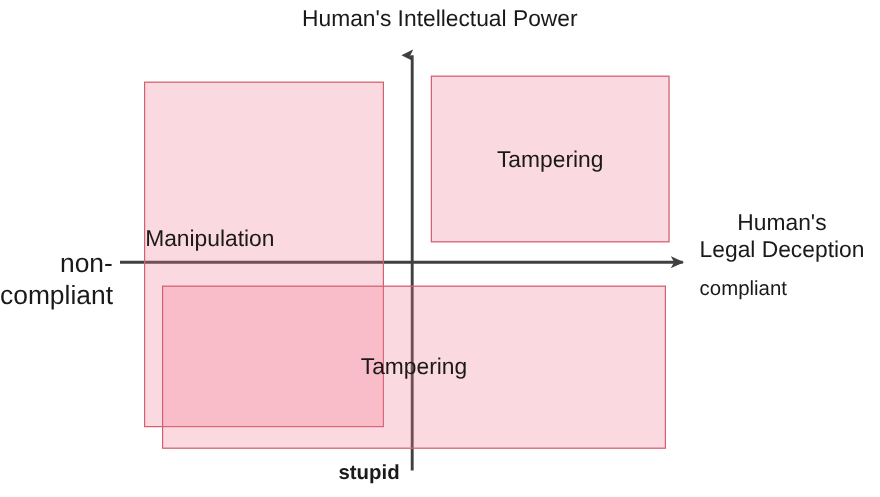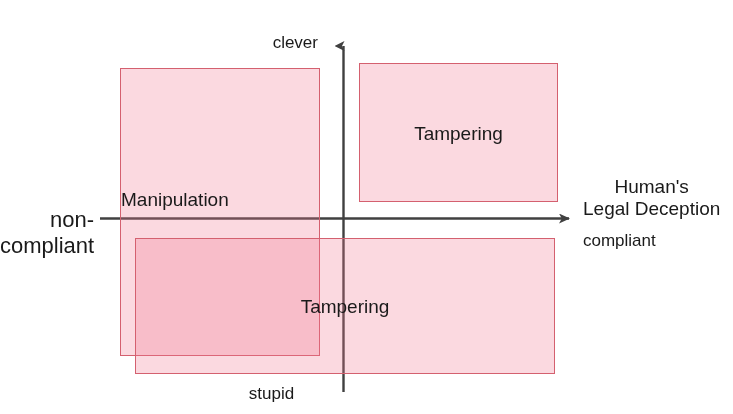--- a/index.html
+++ b/index.html
@@ -99,22 +99,23 @@
     left: 188px;
     width: 130px;
     top: 33px;
     text-align: right;
     font-size: 17px;
   }
   #cap-stupid {
     left: 210px;
     width: 123px;
     top: 384px;
-    text-align: center;
+    text-align: right;
     font-size: 17px;
+    font-weight: bold;
   }
   #cap-title-x {
     left: 583px;
     top: 176px;
     font-size: 19px;
     text-align: center;
   }
   #cap-compliant {
     left: 583px;
     top: 231px;
@@ -153,22 +154,22 @@
   </div>
 
   <div class="qbox" id="box-deception">
     <div class="qbox-label" id="label-deception">Tampering</div>
   </div>
 
   <div class="qbox" id="box-tampering">
     <div class="qbox-label" id="label-tampering">Tampering</div>
   </div>
 
+  <div class="cap" id="cap-title-y">Human's Intellectual Power</div>
 
-  <div class="cap" id="cap-clever">clever</div>
 
   <div class="cap" id="cap-stupid">stupid</div>
 
   <div class="cap" id="cap-title-x">
     <div>Human's</div>
     <div>Legal Deception</div>
   </div>
 
   <div class="cap" id="cap-compliant">compliant</div>
 

